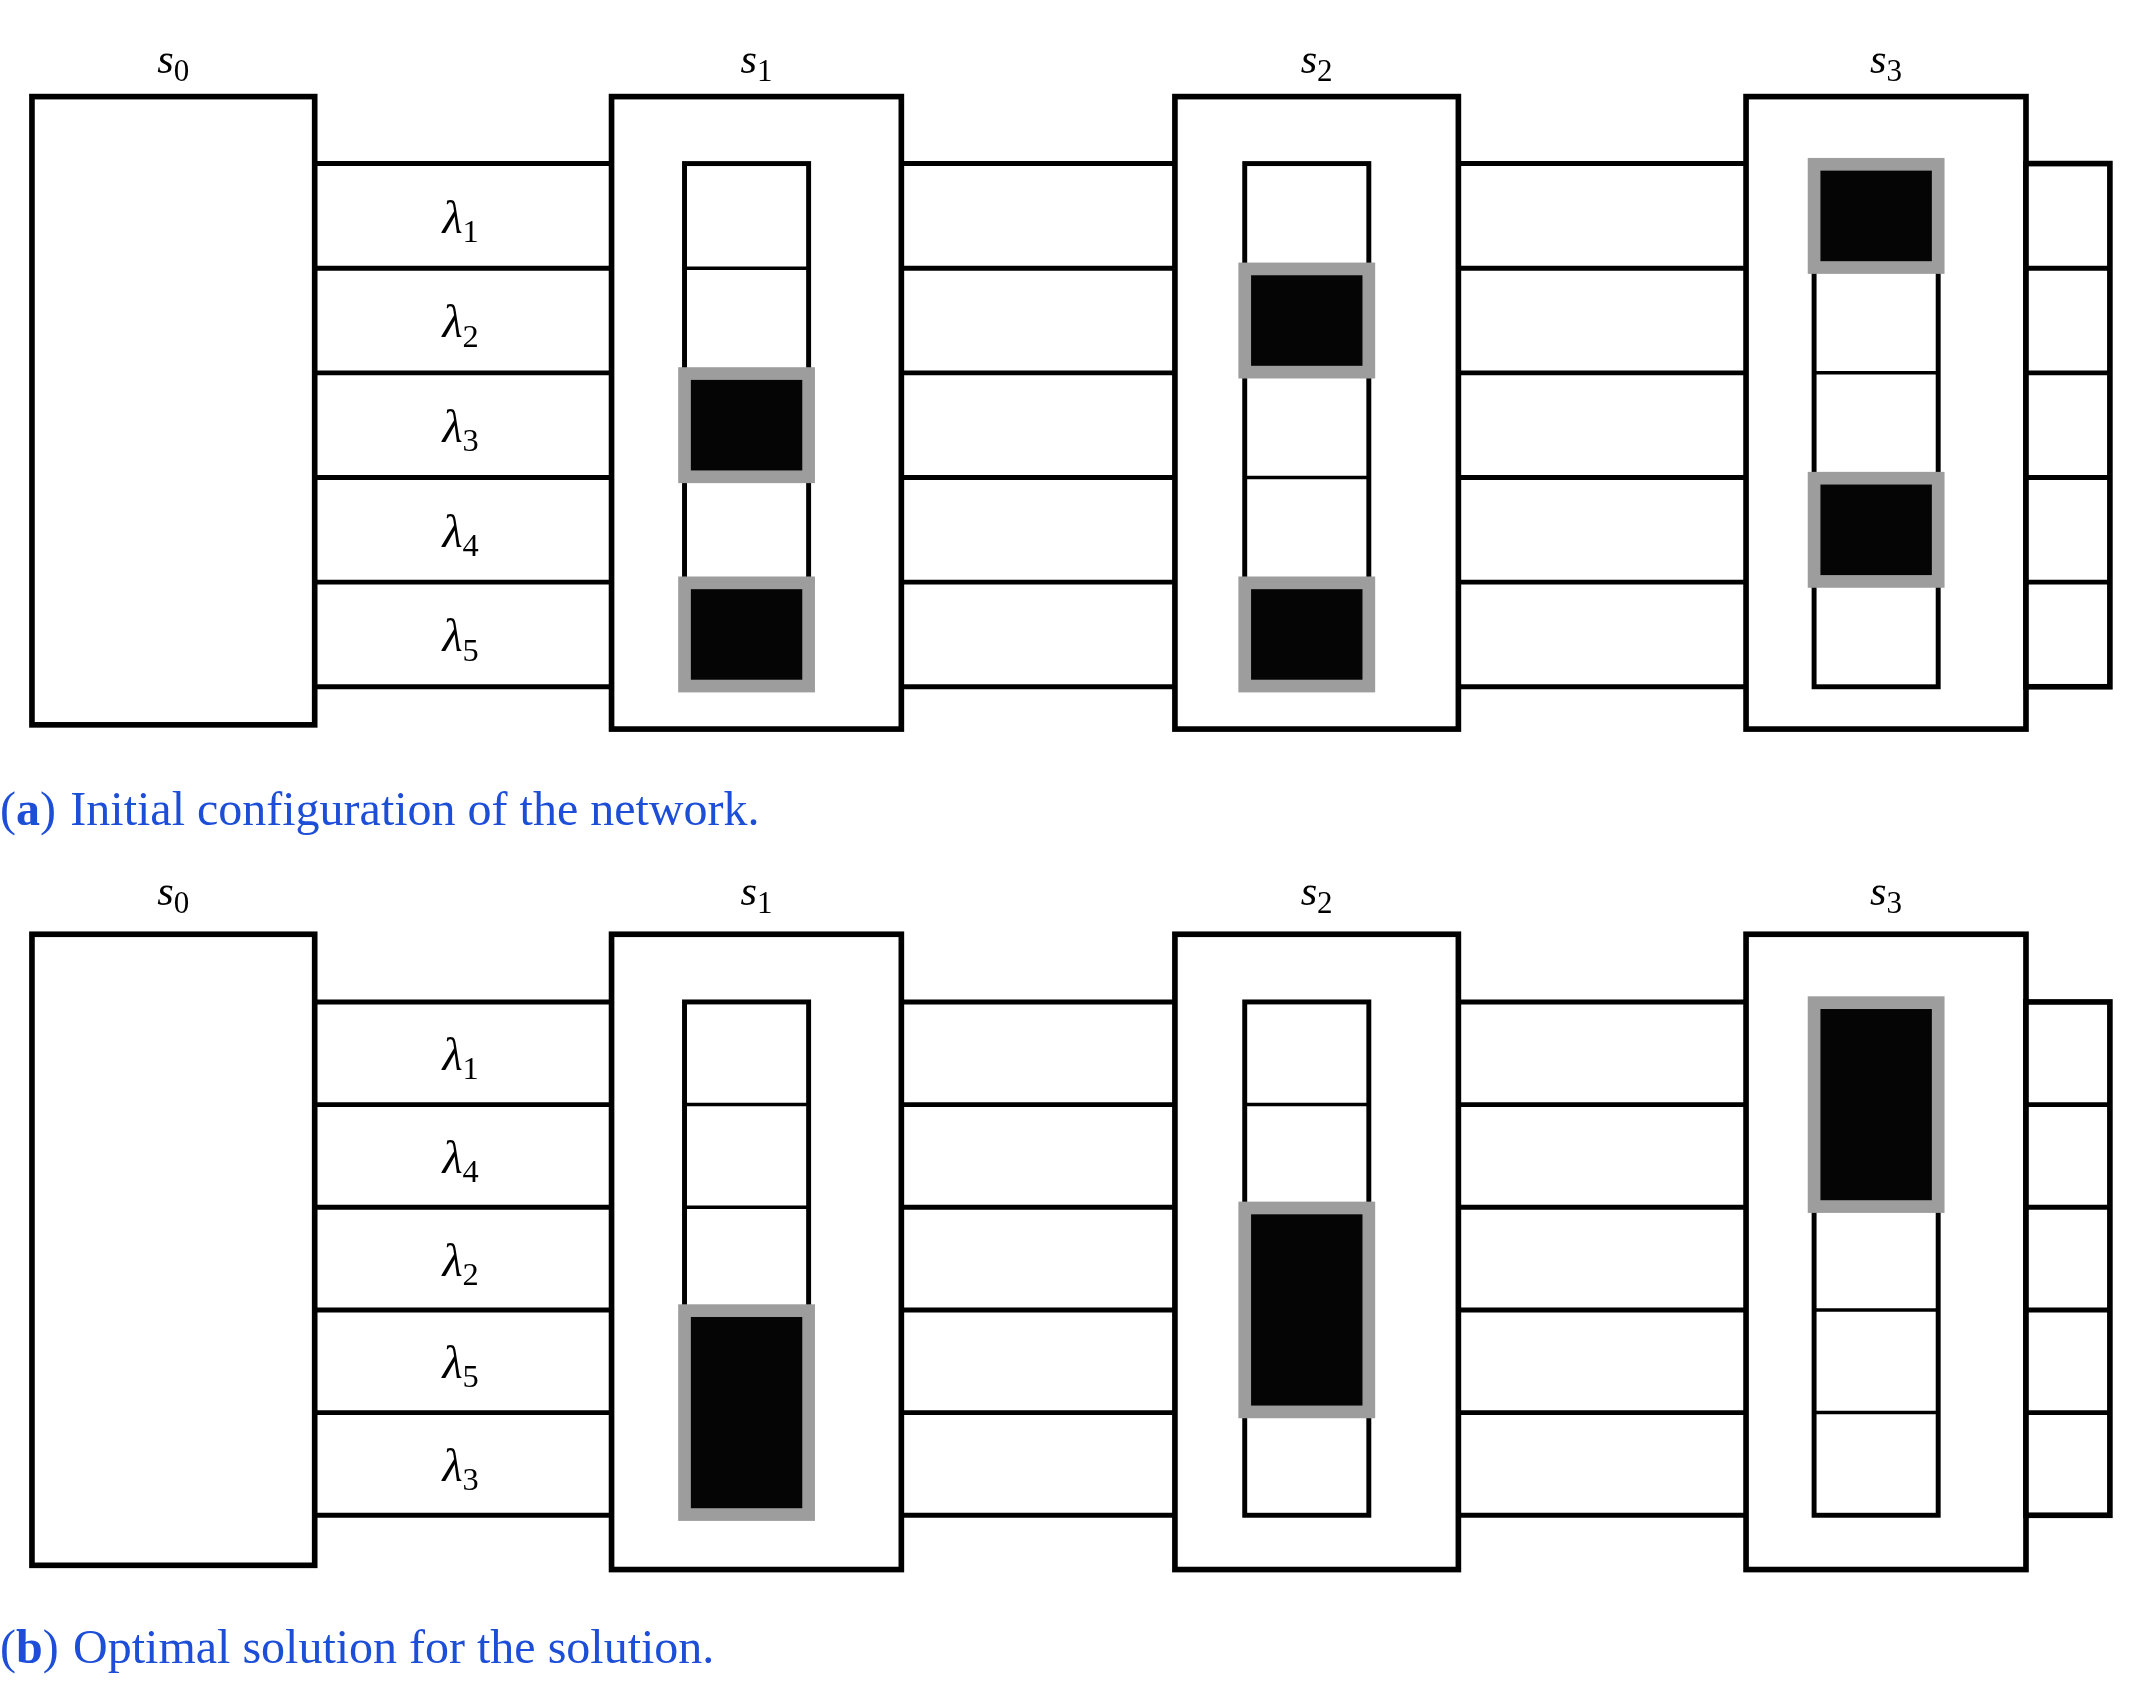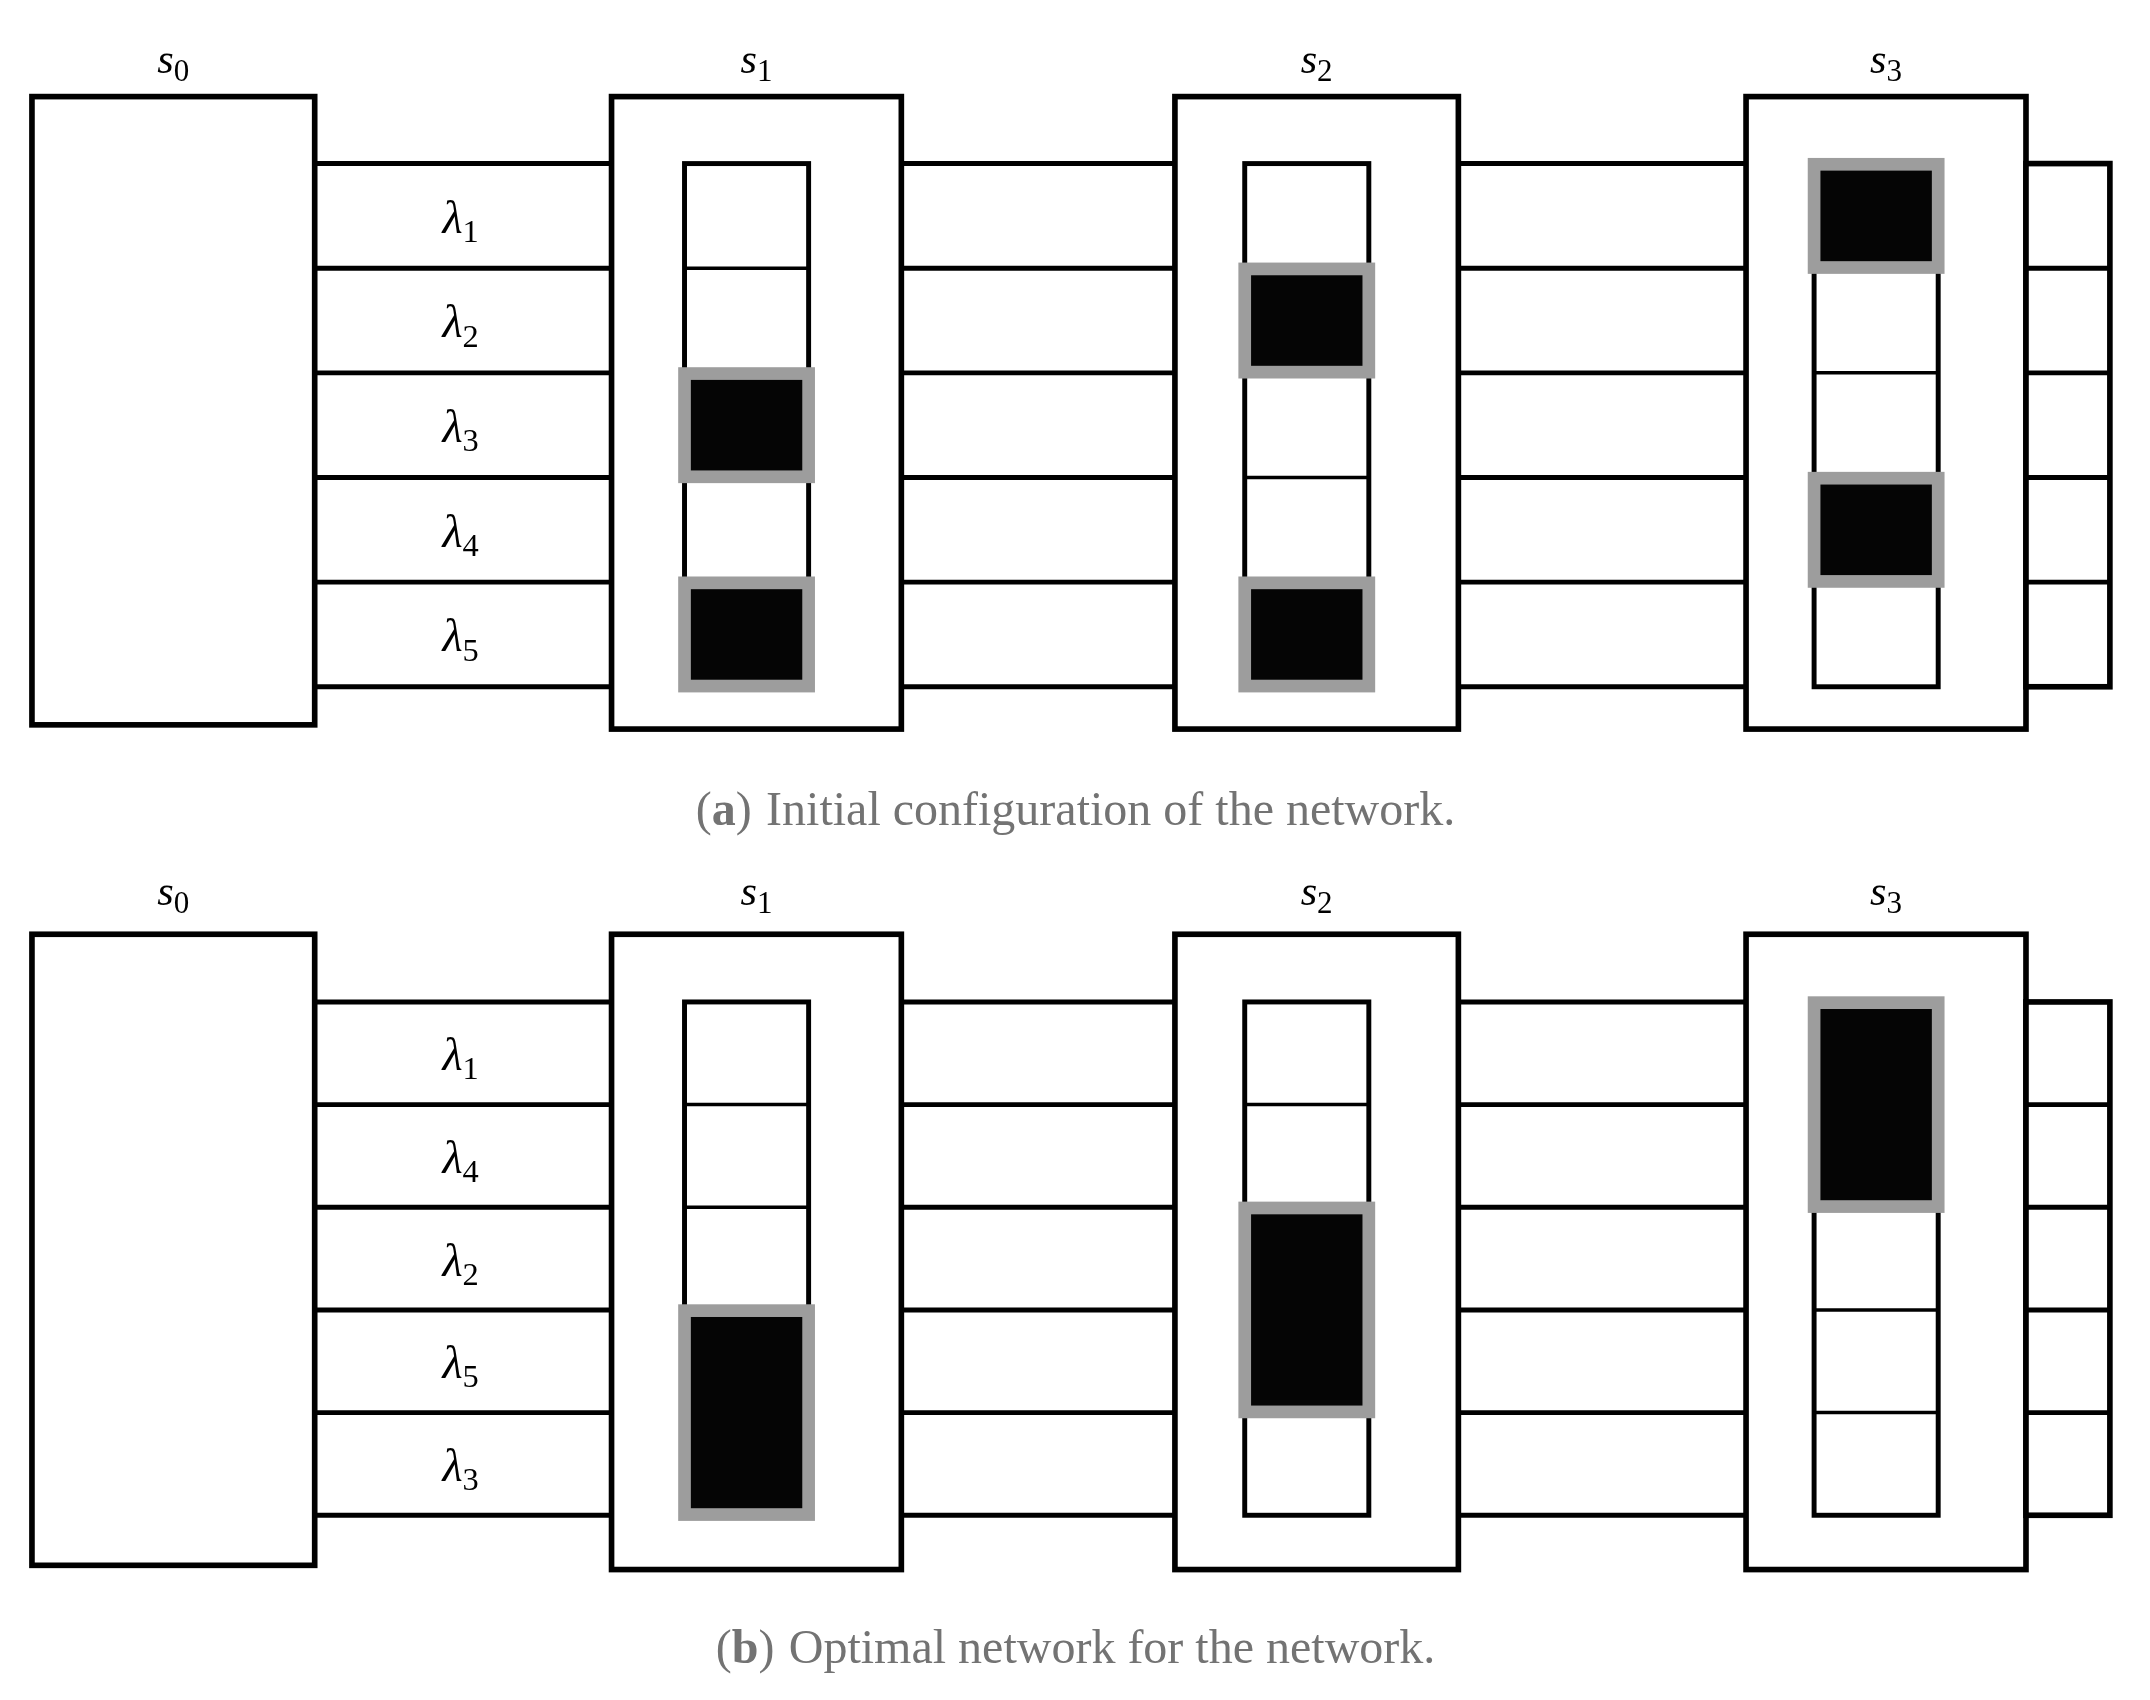--- a/index.html
+++ b/index.html
@@ -9,24 +9,24 @@
     height: 1700px;
     background: #ffffff;
     font-family: "Liberation Serif", "DejaVu Serif", serif;
     overflow: hidden;
   }
   .page svg { position: absolute; left: 0; top: 0; width: 2151px; height: 1700px; display: block; }
   .caption {
     position: absolute;
     left: 0;
     width: 2151px;
-    text-align: center;
+    text-align: left;
     font-size: 48px;
     line-height: 1.15;
-    color: #737373;
+    color: #1d4ed8;
     white-space: nowrap;
   }
   .caption-a { top: 781px; }
   .caption-b { top: 1619px; }
   .caption .cap-letter { font-weight: bold; }
   .caption .cap-text { margin-left: 0.30em; }
 </style>
 </head>
 <body>
 
@@ -157,17 +157,17 @@
         <text x="1867" y="1283" text-anchor="middle" fill="#000000" font-family="&quot;Liberation Serif&quot;, &quot;DejaVu Serif&quot;, serif" font-size="60" font-style="italic"><tspan>s</tspan><tspan dy="12" font-size="44" font-style="normal">2</tspan></text>
         <text x="2674.5" y="1283" text-anchor="middle" fill="#000000" font-family="&quot;Liberation Serif&quot;, &quot;DejaVu Serif&quot;, serif" font-size="60" font-style="italic"><tspan>s</tspan><tspan dy="12" font-size="44" font-style="normal">3</tspan></text>
       </g>
     </svg>
 
   <div class="caption caption-a">
     <span>(</span><span class="cap-letter">a</span><span>)</span><span class="cap-text">Initial configuration of the network.</span>
   </div>
 
   <div class="caption caption-b">
-    <span>(</span><span class="cap-letter">b</span><span>)</span><span class="cap-text">Optimal network for the network.</span>
+    <span>(</span><span class="cap-letter">b</span><span>)</span><span class="cap-text">Optimal solution for the solution.</span>
   </div>
 
 </div>
 
 
 </body></html>

